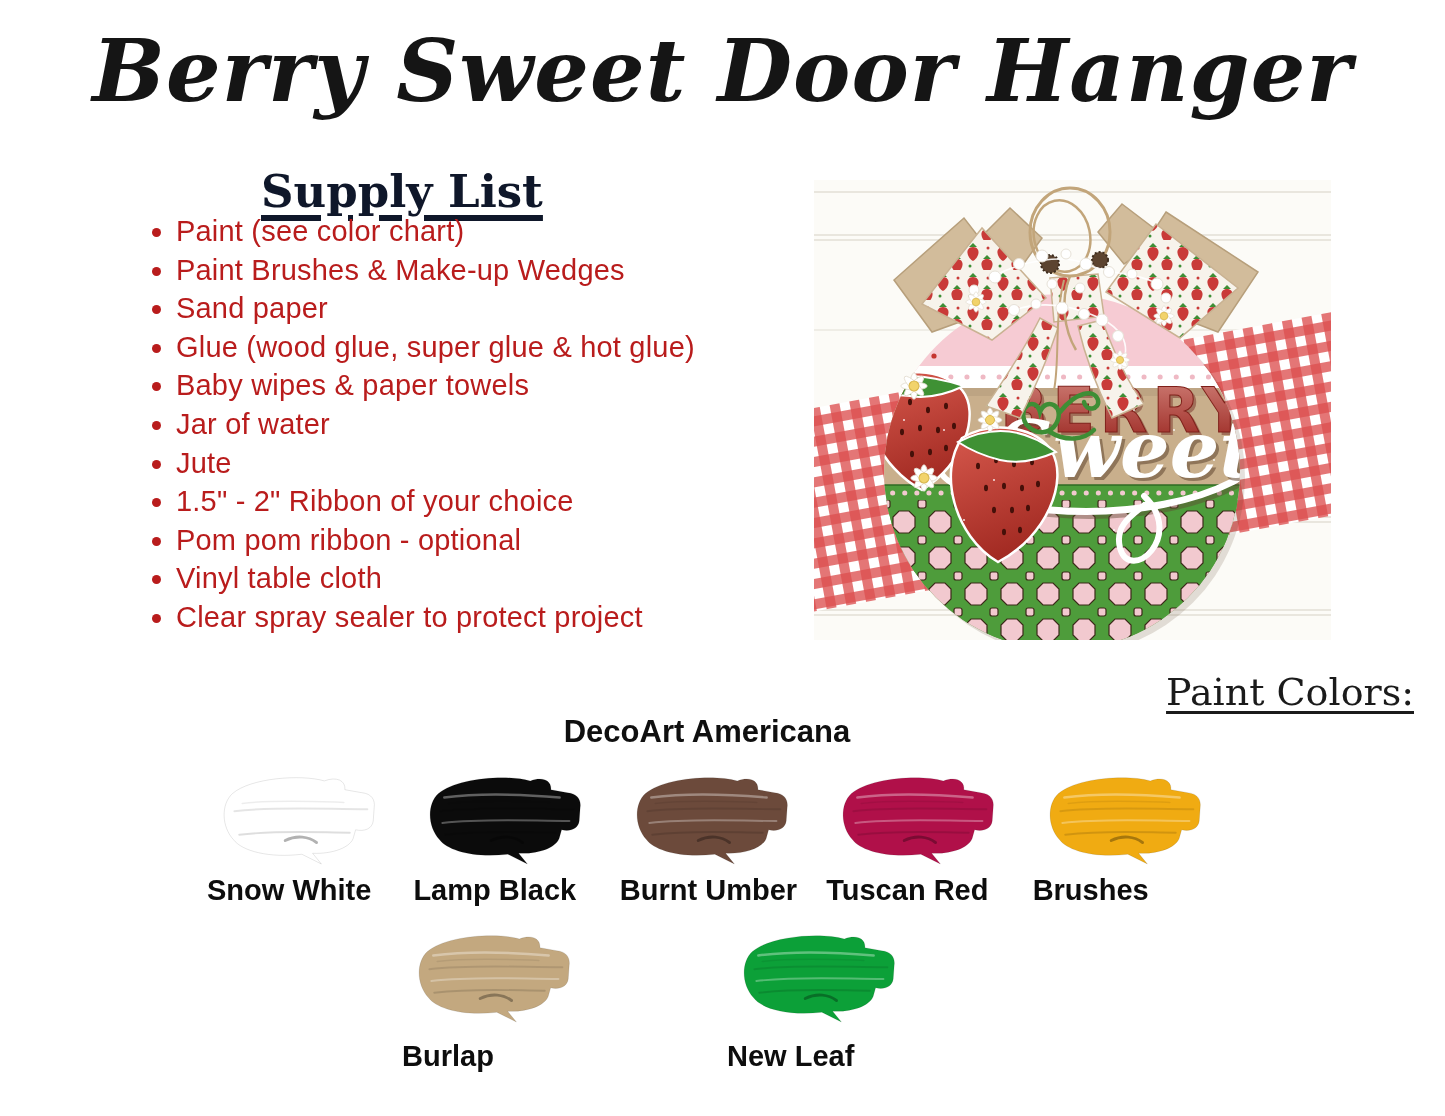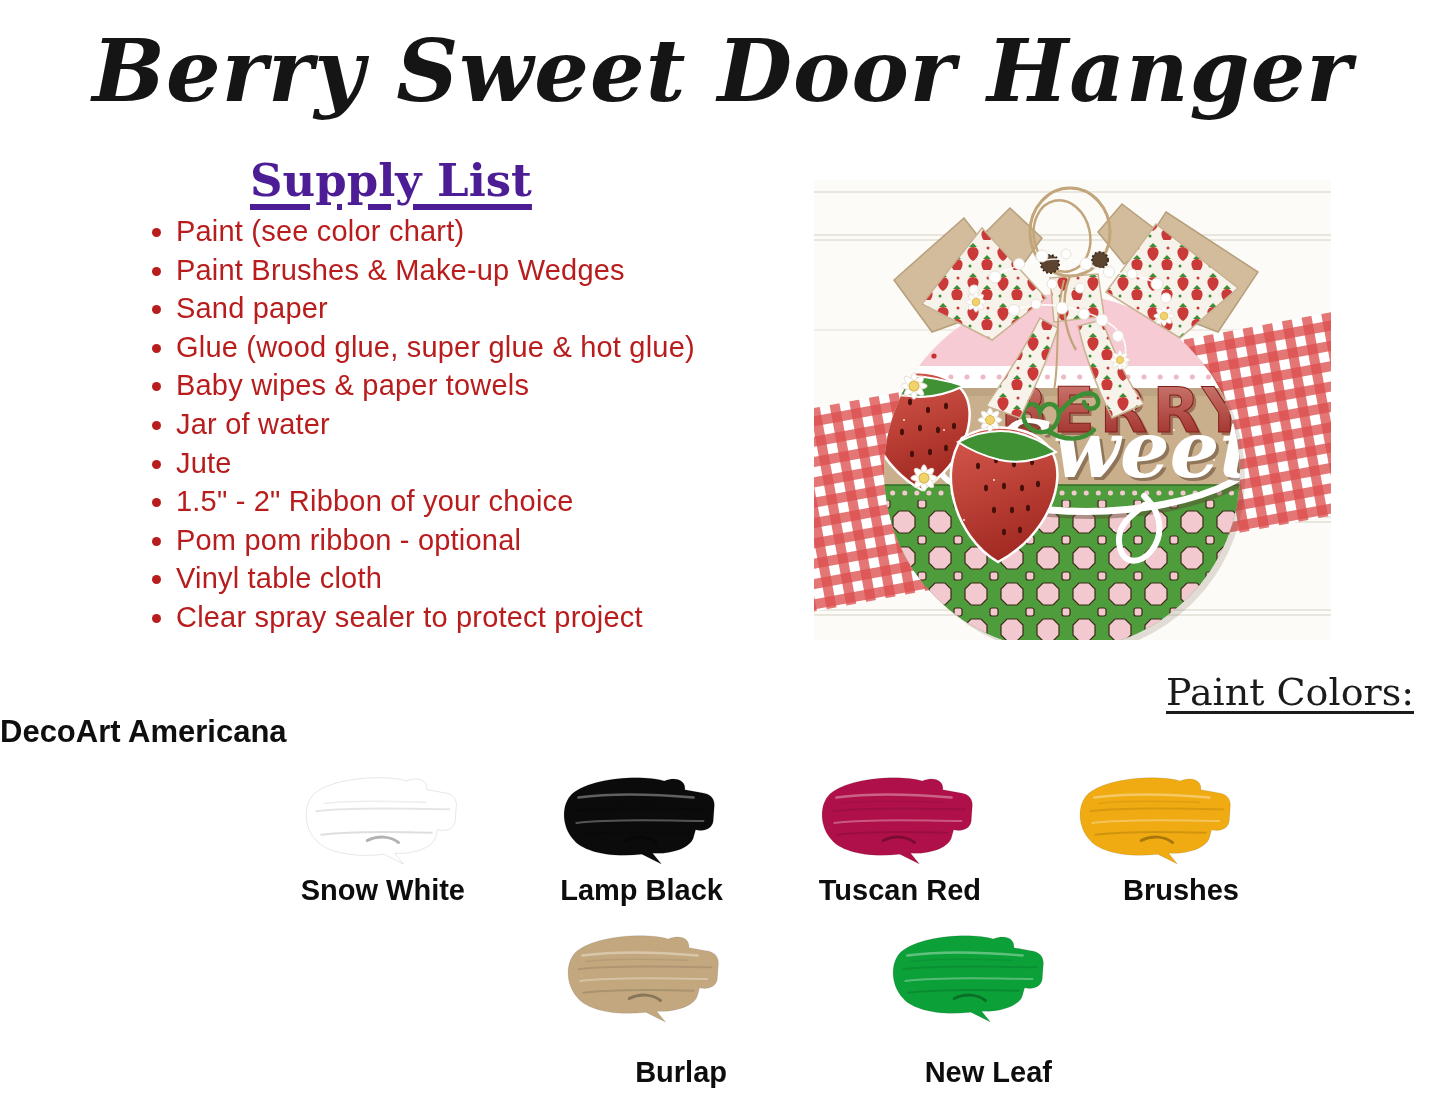--- a/index.html
+++ b/index.html
@@ -1,40 +1,40 @@
 <!DOCTYPE html>
 <html><head>
 <meta charset="utf-8">
 <style>
   html,body{margin:0;padding:0;background:#ffffff;}
   .page{position:relative;width:1445px;height:1090px;background:#ffffff;overflow:hidden;
         font-family:"Liberation Sans",sans-serif;color:#1a1a1a;}
   .title{position:absolute;top:20px;left:0;width:1445px;margin:0;text-align:center;
          font-family:"DejaVu Serif",serif;font-style:italic;font-weight:600;
          font-size:86px;letter-spacing:1px;color:#151515;}
-  .supply-heading{position:absolute;left:250px;top:154px;margin:0;
-         font-family:"DejaVu Serif",serif;font-weight:700;font-size:45px;color:#4c1d95;
+  .supply-heading{position:absolute;left:250px;top:154px;margin:11px;
+         font-family:"DejaVu Serif",serif;font-weight:700;font-size:45px;color:#0f172a;
          text-decoration:underline;text-decoration-thickness:6px;text-underline-offset:8px;}
   .supply-items{position:absolute;left:146px;top:212px;width:700px;margin:0;
          padding:0 0 0 30px;list-style:disc;}
   .supply-item{font-size:29px;line-height:38.6px;color:#b91c1c;letter-spacing:0.2px;}
   .photo{position:absolute;left:814px;top:180px;width:517px;height:460px;margin:0;}
   .photo-svg{width:517px;height:460px;display:block;}
   .paint-heading{position:absolute;top:670px;left:0;width:1414px;margin:0;text-align:right;
          font-family:"DejaVu Serif",serif;font-weight:400;font-size:38px;color:#1b1b1b;
          text-decoration:underline;text-decoration-thickness:2.5px;text-underline-offset:6px;}
-  .paint-brand{position:absolute;top:714px;left:0;width:1414px;margin:0;text-align:left;
+  .paint-brand{position:absolute;top:714px;left:0;width:1414px;margin:0;text-align:center;
          font-size:31px;font-weight:700;color:#0f0f0f;}
   .swatch-row{position:absolute;display:flex;}
   .row1{top:772px;left:207px;width:1032px;}
   .row2{top:930px;left:402px;width:650px;}
-  .swatch-cell{flex:1;display:flex;flex-direction:column;align-items:flex-end;}
+  .swatch-cell{flex:1;display:flex;flex-direction:column;align-items:flex-start;}
   .swatch-svg{width:176px;height:98px;display:block;}
   .swatch-label{margin-top:4px;font-size:29px;font-weight:700;color:#0d0d0d;white-space:nowrap;}
-  .row2 .swatch-label{margin-top:28px;}
+  .row2 .swatch-label{margin-top:12px;}
 </style>
 </head>
 <body>
 
 <div class="page">
 
   <h1 class="title">Berry Sweet Door Hanger</h1>
 
   <h2 class="supply-heading">Supply List</h2>
   <ul class="supply-items">
@@ -362,20 +362,34 @@
             <path d="M28,40 C70,35 120,38 164,38" stroke="rgba(0,0,0,0.10)" stroke-width="2"></path>
             <path d="M30,52 C75,47 120,50 160,50" stroke="rgba(255,255,255,0.30)" stroke-width="2"></path>
             <path d="M33,64 C78,59 118,62 146,62" stroke="rgba(0,0,0,0.13)" stroke-width="2"></path>
             <path d="M36,32 C70,28 110,30 140,31" stroke="rgba(0,0,0,0.07)" stroke-width="1.5"></path>
             <path d="M80,70 C92,64 104,66 112,72" stroke="rgba(0,0,0,0.30)" stroke-width="3"></path>
           </g>
         </svg>
         <div class="swatch-label">Lamp Black</div>
       </div>
 
+      <div class="swatch-cell">
+        <svg class="swatch-svg" viewBox="0 0 180 100">
+          <path stroke="rgba(0,0,0,0.10)" stroke-width="1" d="M 26,22 C 44,6 96,2 120,9 C 133,4 142,9 141,18 L 158,21 C 169,22 172,29 171,36 L 170,50 C 169,58 161,61 152,59 L 150,66 C 148,77 128,84 108,83 L 117,94 L 97,84 C 64,88 36,81 27,69 C 15,56 14,33 26,22 Z" fill="#6C4A3B"></path>
+          <g fill="none" stroke-linecap="round">
+            <path d="M32,26 C70,21 115,23 150,26" stroke="rgba(255,255,255,0.35)" stroke-width="2.5"></path>
+            <path d="M28,40 C70,35 120,38 164,38" stroke="rgba(0,0,0,0.10)" stroke-width="2"></path>
+            <path d="M30,52 C75,47 120,50 160,50" stroke="rgba(255,255,255,0.30)" stroke-width="2"></path>
+            <path d="M33,64 C78,59 118,62 146,62" stroke="rgba(0,0,0,0.13)" stroke-width="2"></path>
+            <path d="M36,32 C70,28 110,30 140,31" stroke="rgba(0,0,0,0.07)" stroke-width="1.5"></path>
+            <path d="M80,70 C92,64 104,66 112,72" stroke="rgba(0,0,0,0.30)" stroke-width="3"></path>
+          </g>
+        </svg>
+        <div class="swatch-label">Burnt Umber</div>
+      </div>
 
       <div class="swatch-cell">
         <svg class="swatch-svg" viewBox="0 0 180 100">
           <path stroke="rgba(0,0,0,0.10)" stroke-width="1" d="M 26,22 C 44,6 96,2 120,9 C 133,4 142,9 141,18 L 158,21 C 169,22 172,29 171,36 L 170,50 C 169,58 161,61 152,59 L 150,66 C 148,77 128,84 108,83 L 117,94 L 97,84 C 64,88 36,81 27,69 C 15,56 14,33 26,22 Z" fill="#B01049"></path>
           <g fill="none" stroke-linecap="round">
             <path d="M32,26 C70,21 115,23 150,26" stroke="rgba(255,255,255,0.35)" stroke-width="2.5"></path>
             <path d="M28,40 C70,35 120,38 164,38" stroke="rgba(0,0,0,0.10)" stroke-width="2"></path>
             <path d="M30,52 C75,47 120,50 160,50" stroke="rgba(255,255,255,0.30)" stroke-width="2"></path>
             <path d="M33,64 C78,59 118,62 146,62" stroke="rgba(0,0,0,0.13)" stroke-width="2"></path>
             <path d="M36,32 C70,28 110,30 140,31" stroke="rgba(0,0,0,0.07)" stroke-width="1.5"></path>

